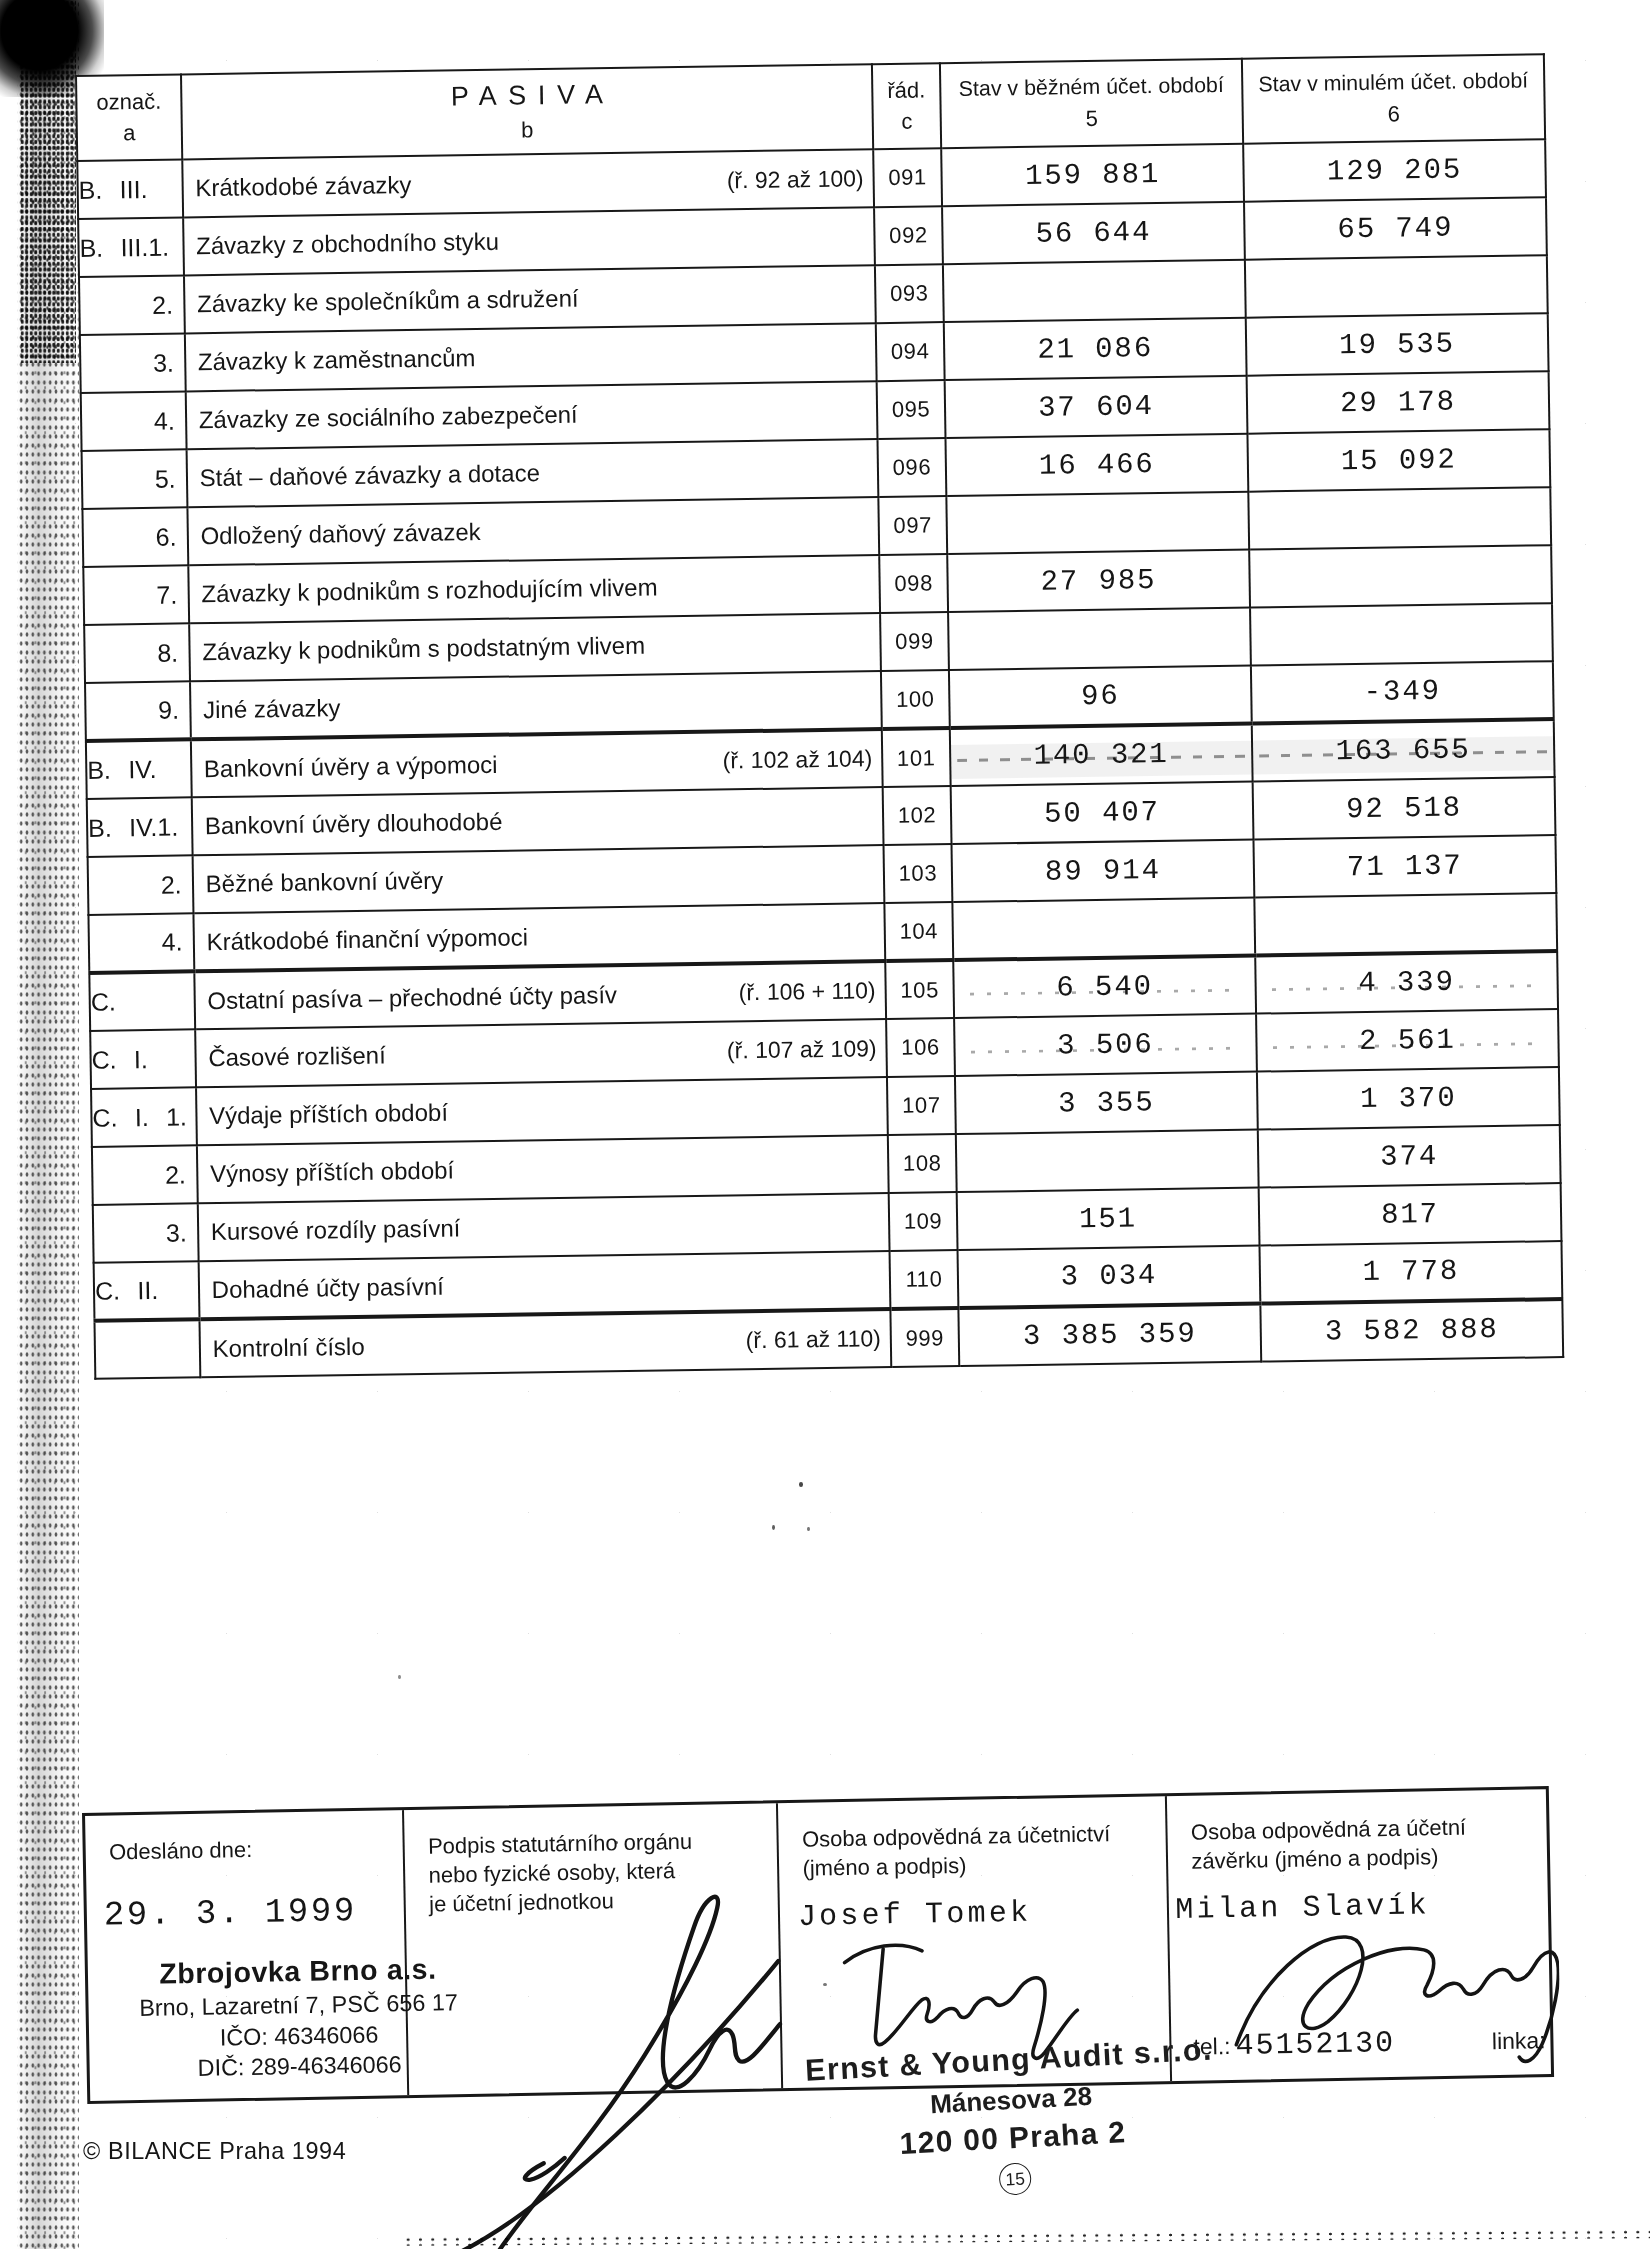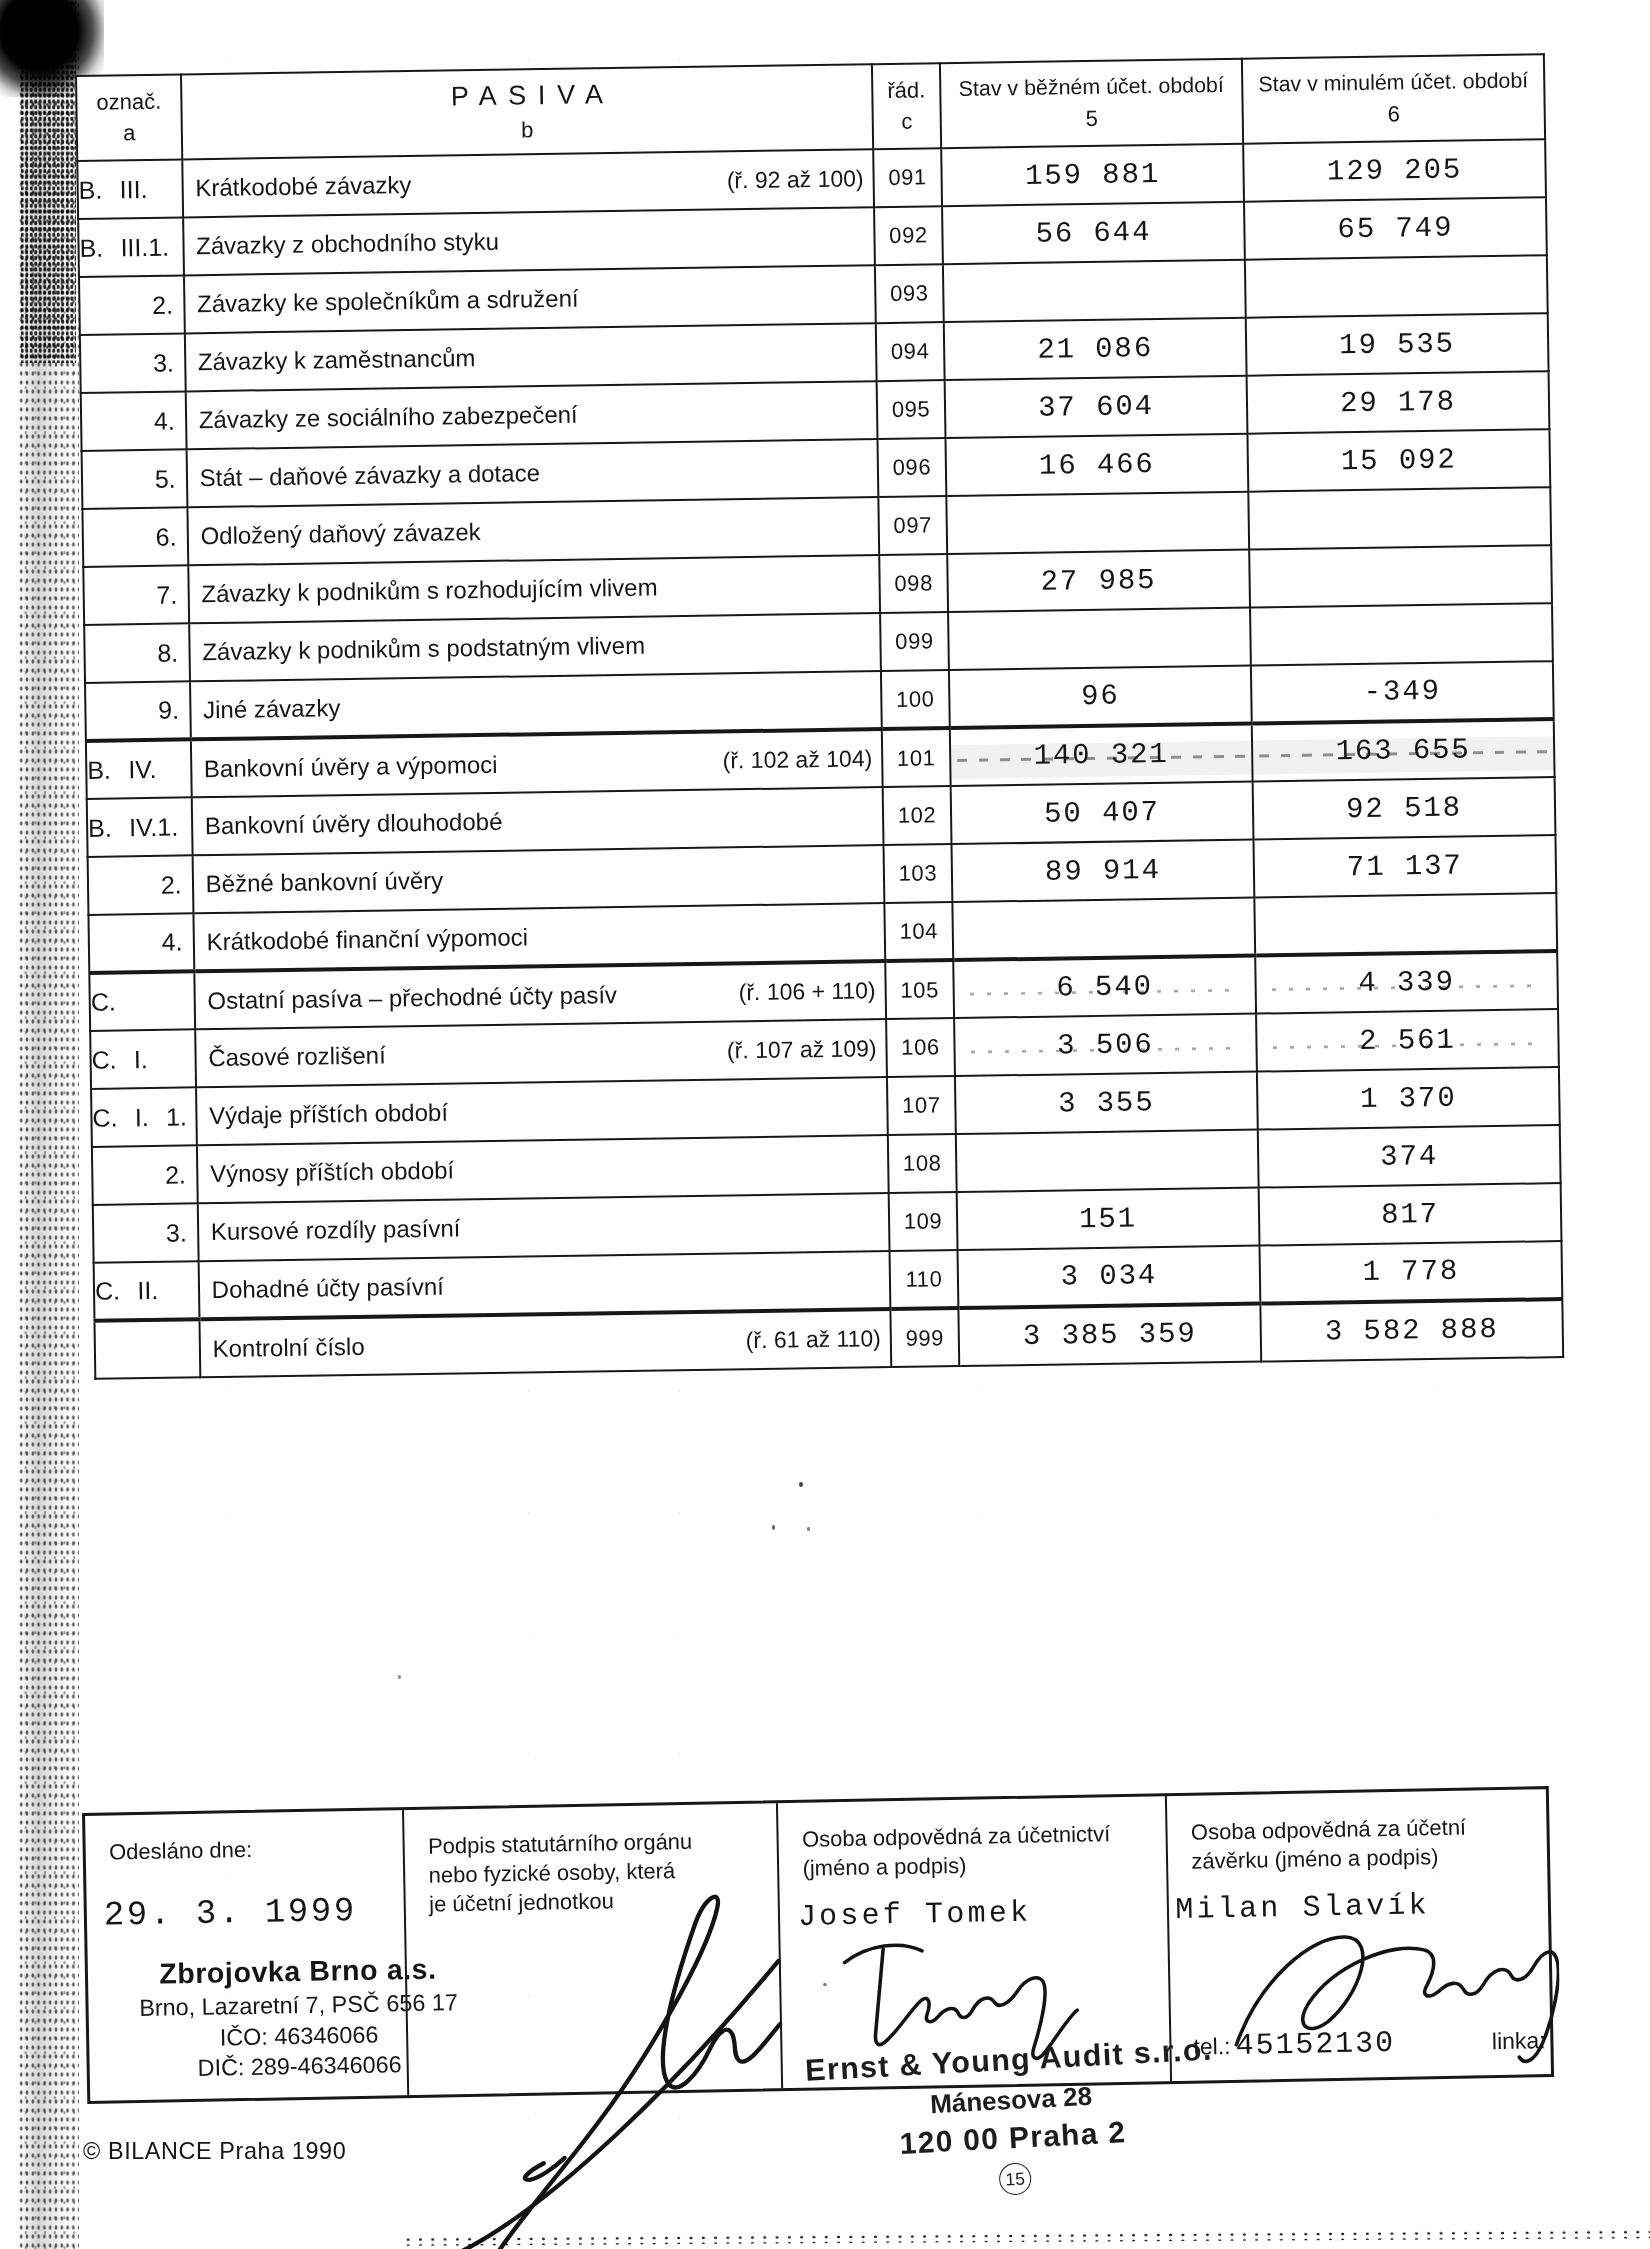--- a/index.html
+++ b/index.html
@@ -486,21 +486,21 @@
 
   <div class="stamp">
     <div class="s1">Ernst &amp; Young Audit s.r.o.</div>
     <div class="s2">Mánesova 28</div>
     <div class="s3">120 00 Praha 2</div>
     <div class="scircle">
       <span>15</span>
     </div>
   </div>
 
-  <div class="copyright">© BILANCE Praha 1990</div>
+  <div class="copyright">© BILANCE Praha 1994</div>
 
   <div class="bottom-dots"></div>
   <div class="dot d1"></div>
   <div class="dot d2"></div>
   <div class="dot d3"></div>
   <div class="dot d4"></div>
   <div class="dot d5"></div>
   <div class="dot d6"></div>
 </div>
 

